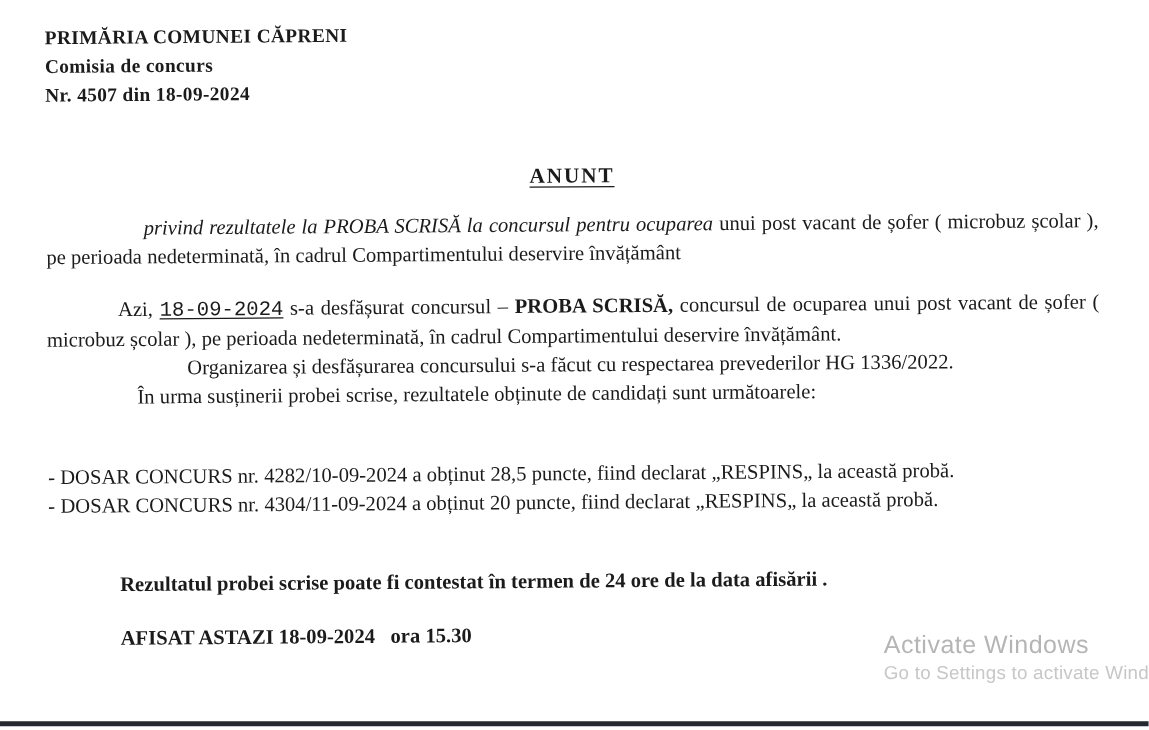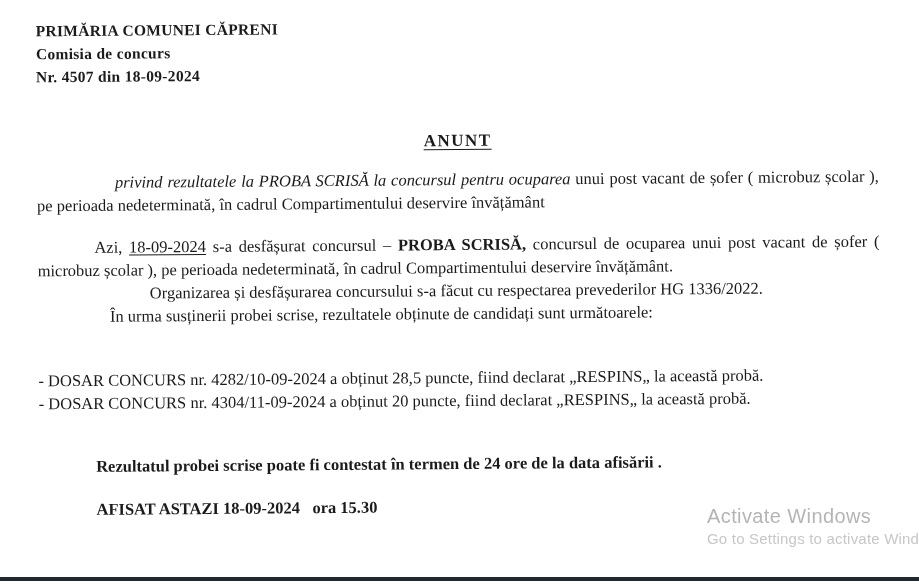--- a/index.html
+++ b/index.html
@@ -57,20 +57,21 @@
     font-style: italic;
   }
   .azi {
     margin-top: 19px;
     text-indent: 57px;
     text-align: justify;
   }
   .azi .u {
     text-decoration: underline;
     text-underline-offset: 2px;
+    font-family: Liberation Mono, monospace;
   }
   .azi .b, .bold {
     font-weight: bold;
   }
   .org {
     padding-left: 112px;
     white-space: nowrap;
   }
   .rez {
     padding-left: 72px;

